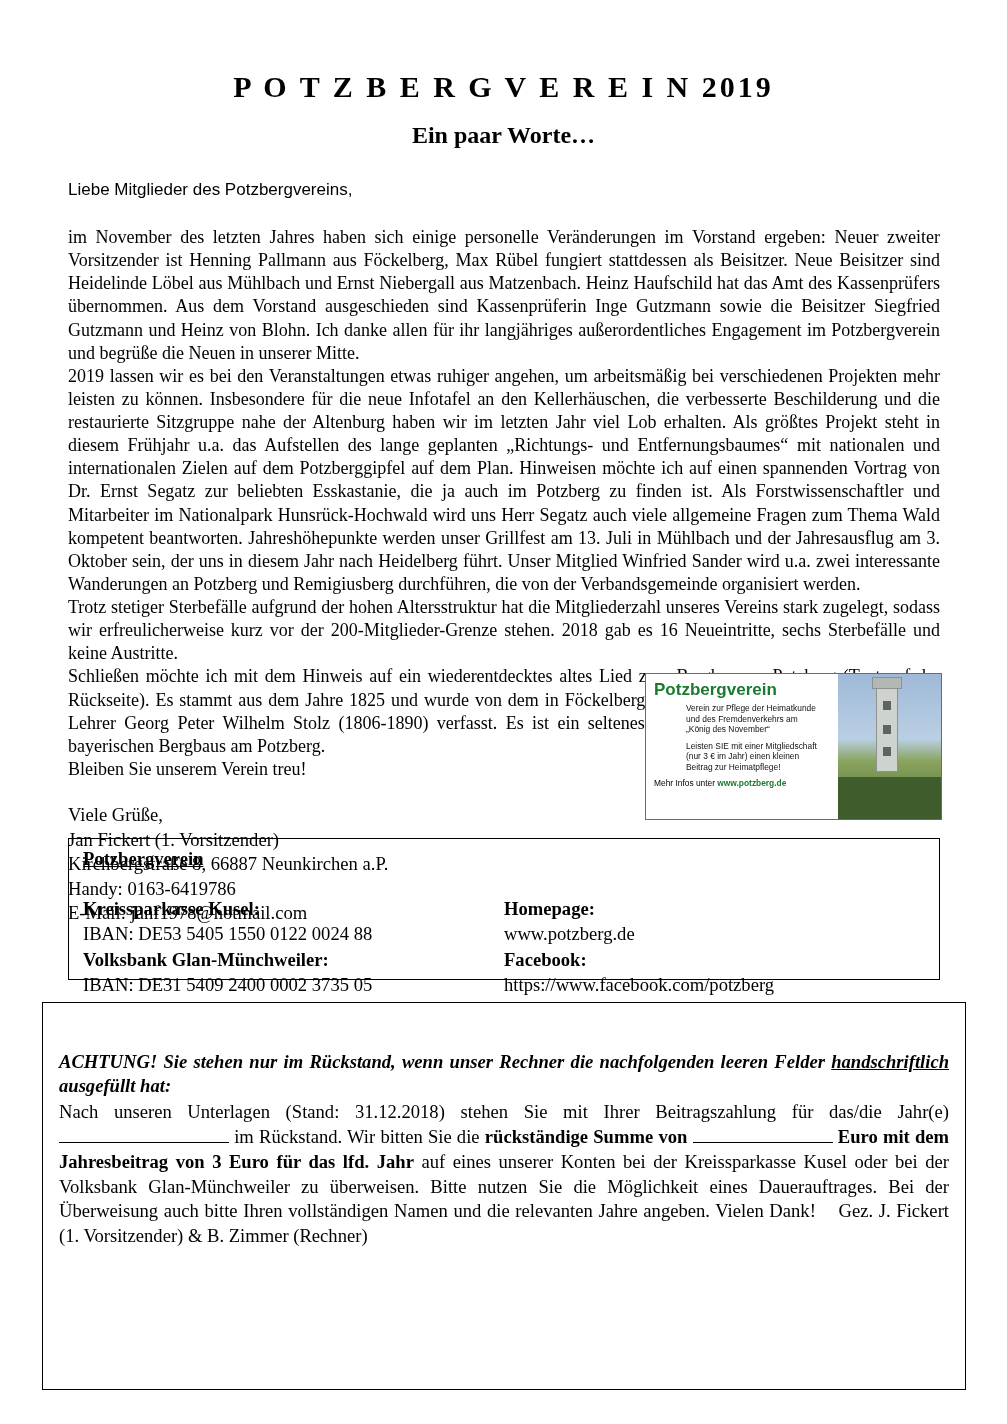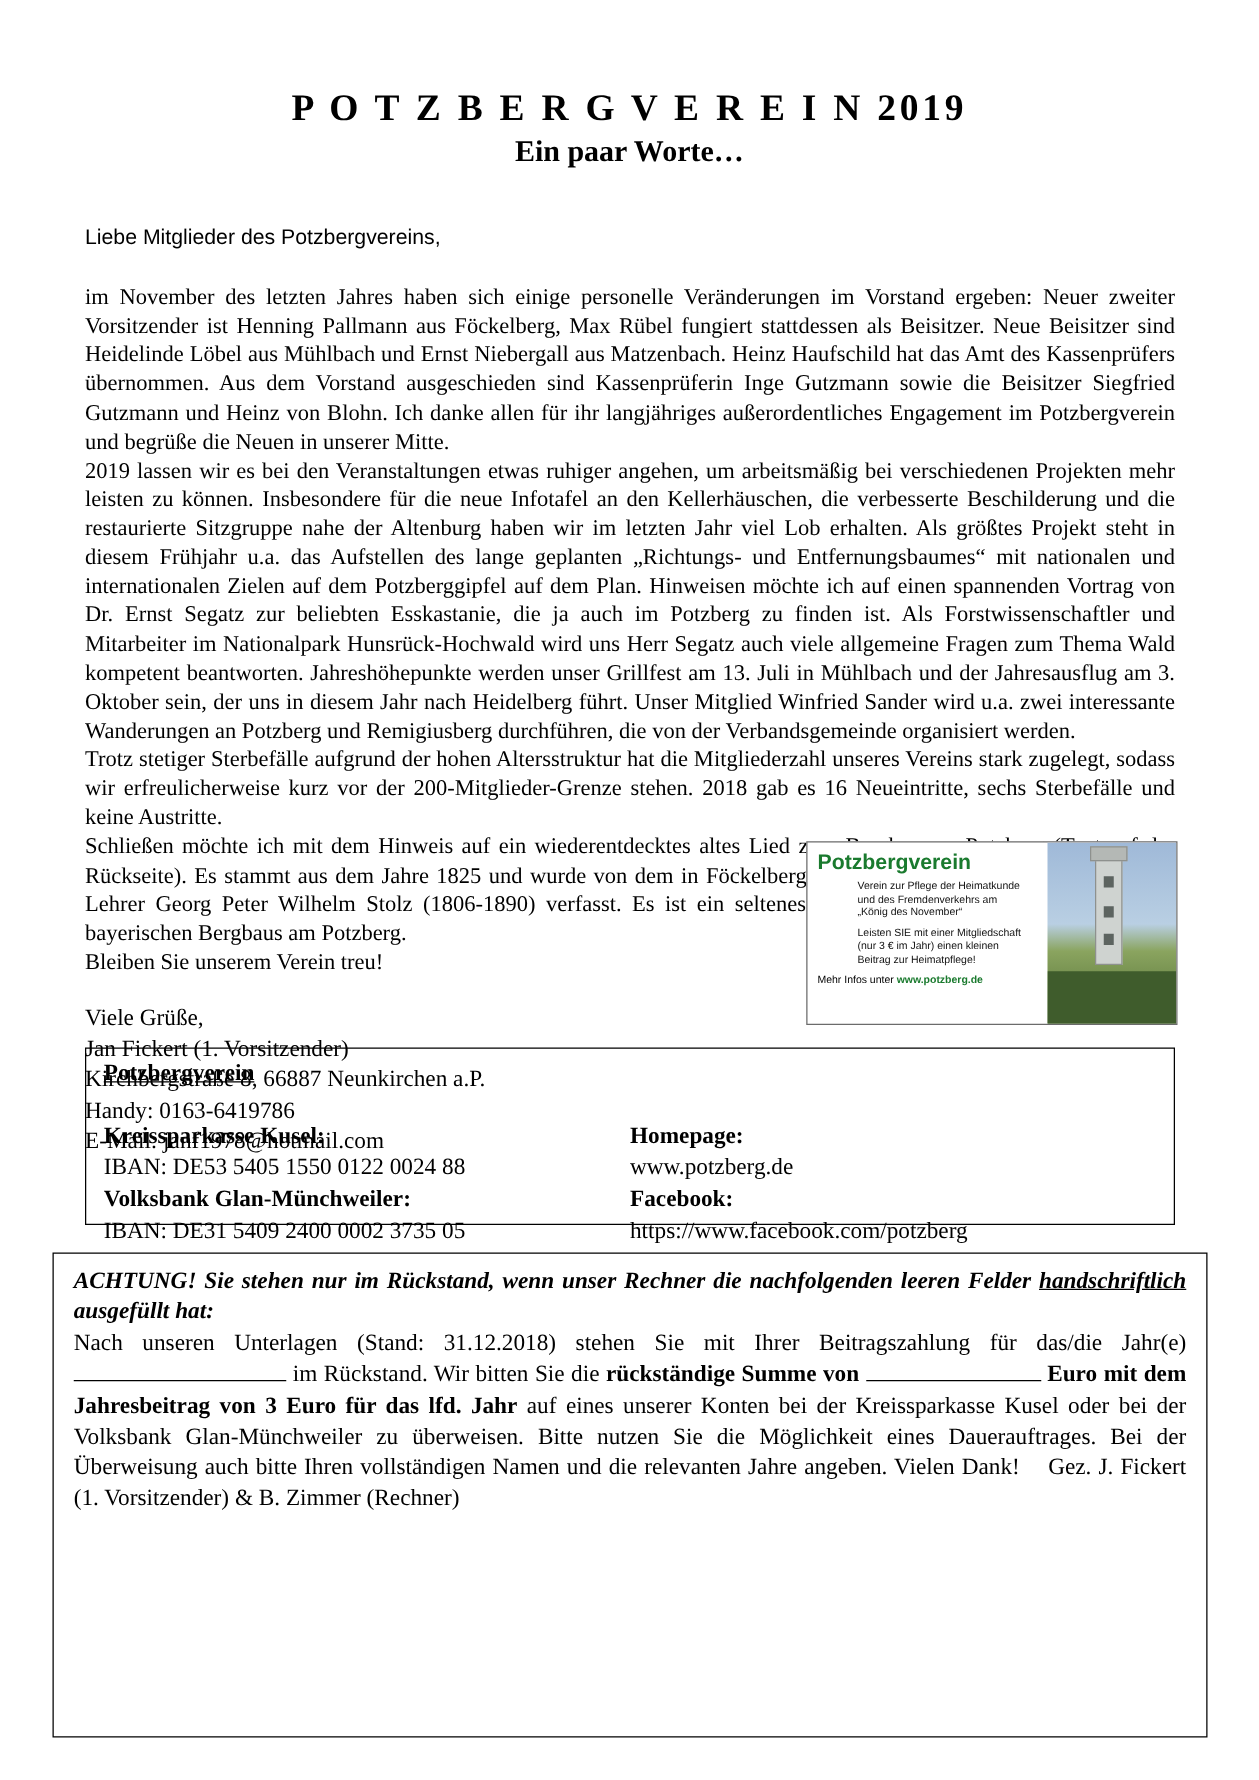--- a/index.html
+++ b/index.html
@@ -29,21 +29,21 @@
     font-weight: bold;
     font-size: 30px;
     letter-spacing: 3px;
     margin-top: 58px;
   }
   .subtitle {
     text-align: center;
     font-family: "Liberation Serif", serif;
     font-weight: bold;
     font-size: 24px;
-    margin-top: 5px;
+    margin-top: 18px;
     letter-spacing: 0px;
   }
   .body-area {
     position: absolute;
     left: 68px;
     top: 180px;
     width: 872px;
   }
   .salutation {
     font-family: "Liberation Sans", sans-serif;
@@ -181,20 +181,21 @@
     border: 1.5px solid #000000;
     box-sizing: border-box;
     padding: 10px 16px 0 16px;
   }
   .notice-head {
     font-weight: bold;
     font-style: italic;
     font-size: 18.6px;
     line-height: 1.3;
     text-align: justify;
+    margin-top: 37px;
   }
   .notice-head u { text-decoration: underline; }
   .notice-body {
     font-size: 18.6px;
     line-height: 1.33;
     text-align: justify;
     margin-top: 2px;
   }
   .notice-body b { font-weight: bold; }
   .blank {

